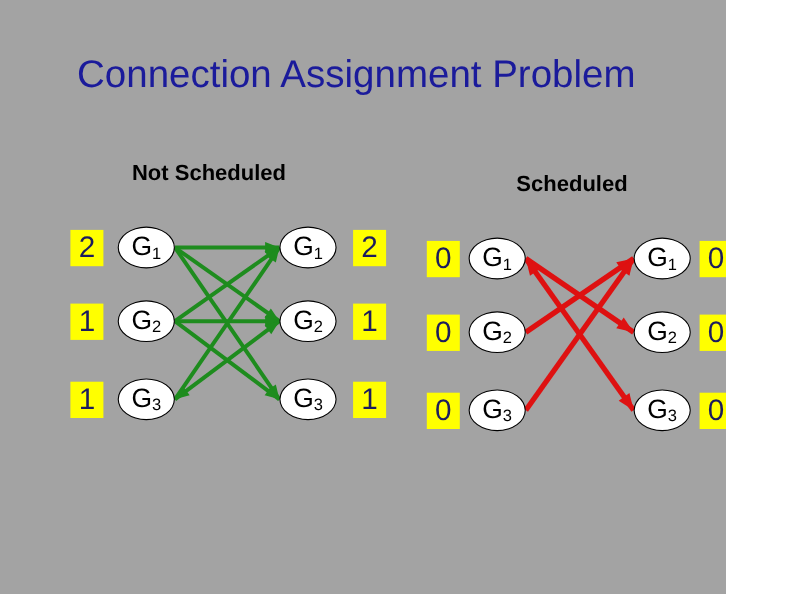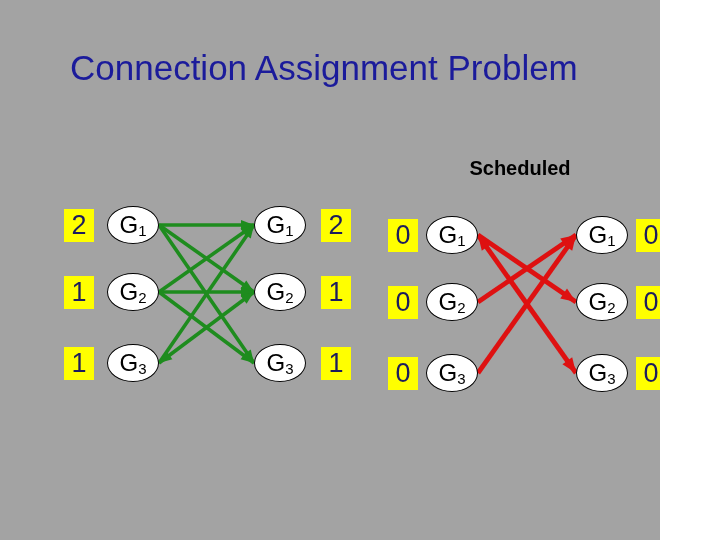--- a/index.html
+++ b/index.html
@@ -57,20 +57,21 @@
   }
 </style>
 </head>
 <body>
 
 <div class="slide">
 
   <div class="title">Connection Assignment Problem</div>
 
   <section class="graph g-left">
+    <div class="graph-header">Not Scheduled</div>
     <svg class="edges" id="edges-0" width="295" height="250" viewBox="0 0 295 250">
         <line x1="99" y1="80" x2="194" y2="80" stroke="#1E8C1E" stroke-width="3.6"></line>
         <polygon points="194,80 181,75 181,85" fill="#1E8C1E"></polygon>
         <line x1="99" y1="80" x2="194" y2="147" stroke="#1E8C1E" stroke-width="3.6"></line>
         <polygon points="194,147 186.25804661356844,135.4214786020701 180.49459242589157,143.5935405099701" fill="#1E8C1E"></polygon>
         <line x1="99" y1="80" x2="194" y2="218" stroke="#1E8C1E" stroke-width="3.6"></line>
         <polygon points="194,218 190.7470077244908,204.45680830618286 182.5100731553116,210.12716181395118" fill="#1E8C1E"></polygon>
         <line x1="99" y1="147" x2="194" y2="80" stroke="#1E8C1E" stroke-width="3.6"></line>
         <polygon points="194,80 180.49459242589157,83.4064594900299 186.25804661356844,91.5785213979299" fill="#1E8C1E"></polygon>
         <line x1="99" y1="147" x2="194" y2="147" stroke="#1E8C1E" stroke-width="3.6"></line>

